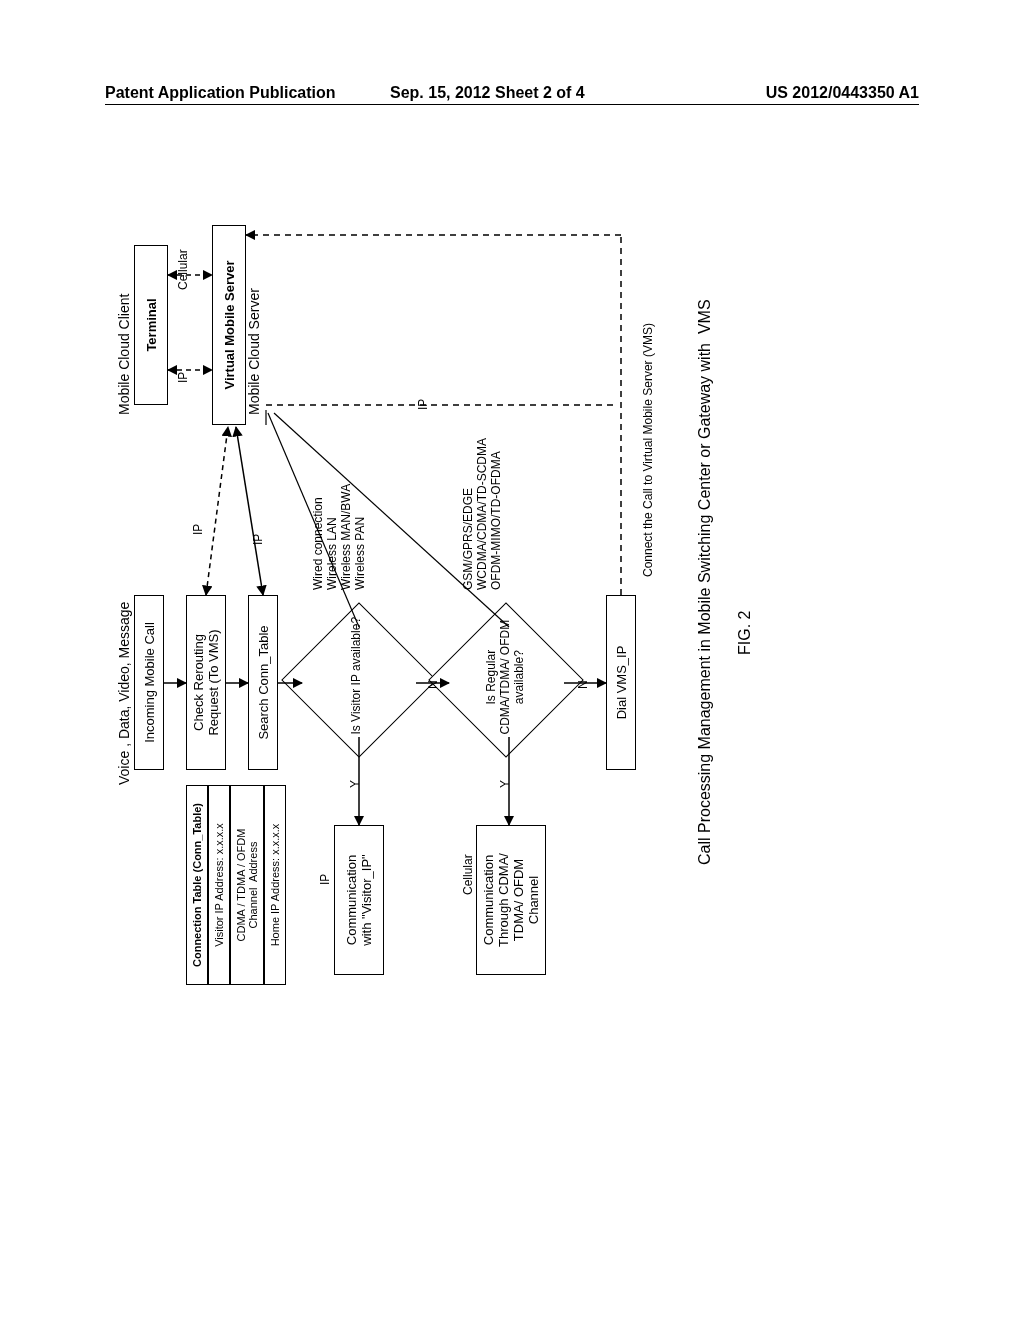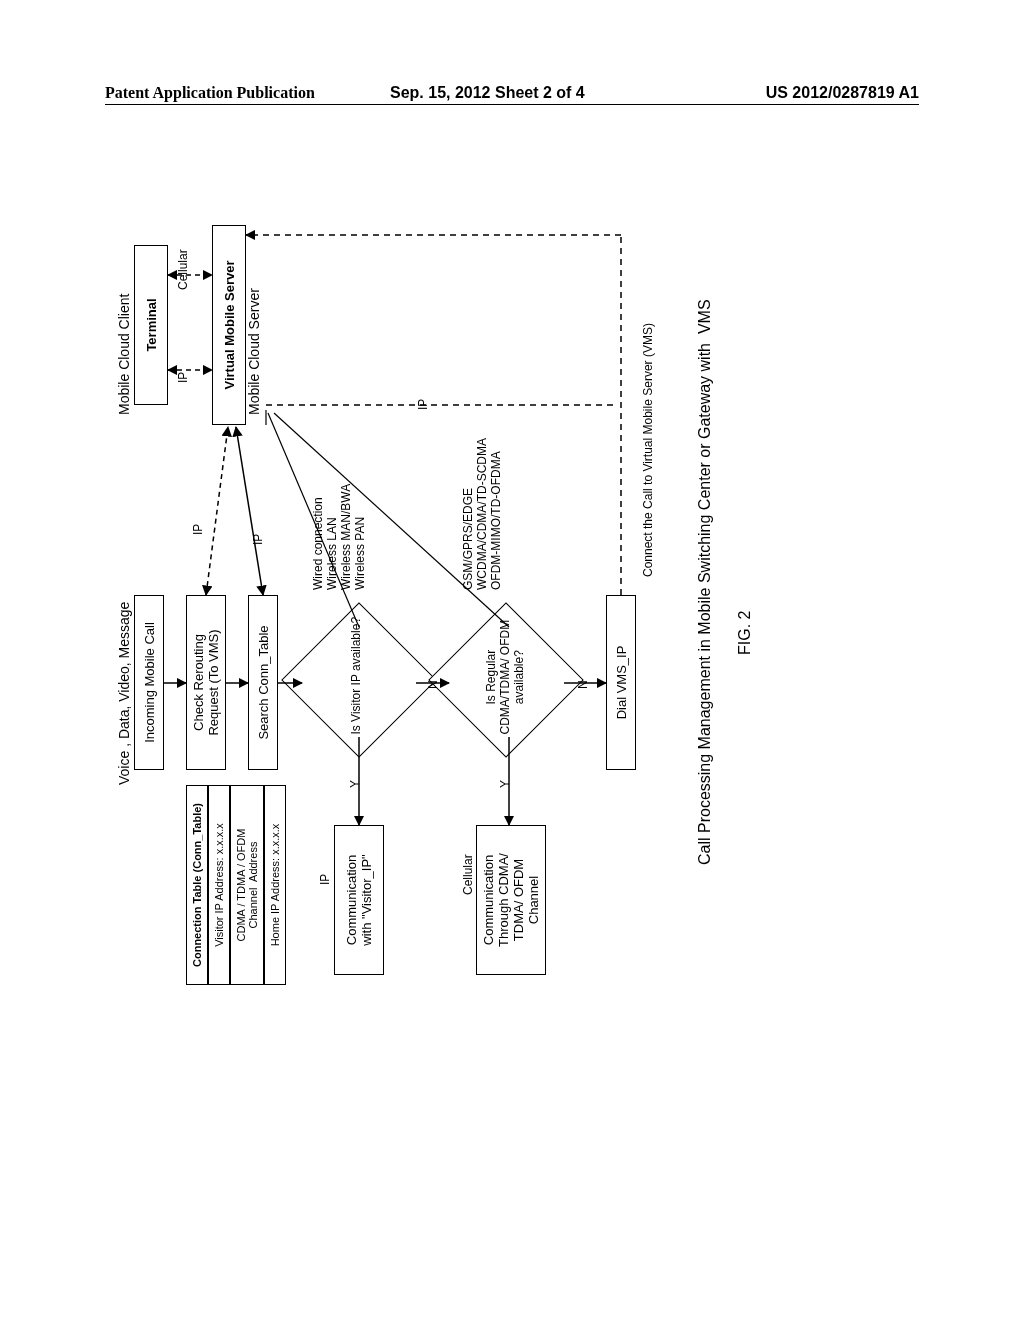--- a/index.html
+++ b/index.html
@@ -13,21 +13,21 @@
   }
   .header {
     position: absolute;
     top: 84px;
     left: 0;
     width: 1024px;
     font-size: 16px;
     font-weight: bold;
     padding: 0 105px;
   }
-  .header-left { position: absolute; left: 105px; font-family: Liberation Serif, serif; }
+  .header-left { position: absolute; left: 105px; }
   .header-center { position: absolute; left: 390px; }
   .header-right { position: absolute; right: 105px; }
   .rule {
     position: absolute;
     top: 104px;
     left: 105px;
     width: 814px;
     height: 1px;
     background: #000;
   }
@@ -96,21 +96,21 @@
     height: 680px;
     overflow: visible;
   }
 </style>
 </head>
 <body>
 
 <div class="header">
   <span class="header-left">Patent Application Publication</span>
   <span class="header-center">Sep. 15, 2012  Sheet 2 of 4</span>
-  <span class="header-right">US 2012/0287819 A1</span>
+  <span class="header-right">US 2012/0443350 A1</span>
 </div>
 <div class="rule"></div>
 
 <div class="diagram">
   <div class="canvas">
 
     <div class="label" style="left:200px; top:0px; font-size:14px;">Voice , Data, Video, Message</div>
     <div class="label" style="left:570px; top:0px; font-size:14px;">Mobile Cloud Client</div>
     <div class="label" style="left:570px; top:130px; font-size:14px;">Mobile Cloud Server</div>
 

